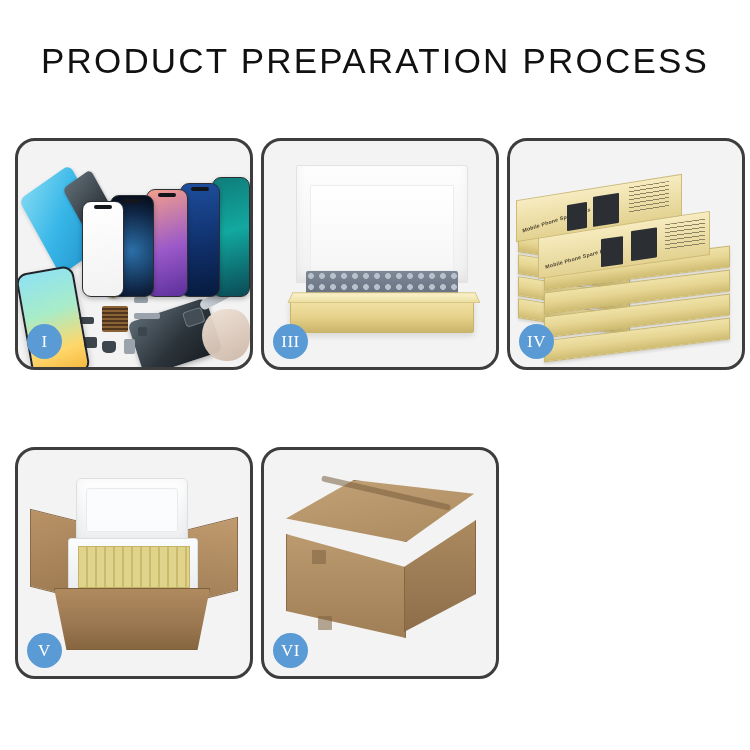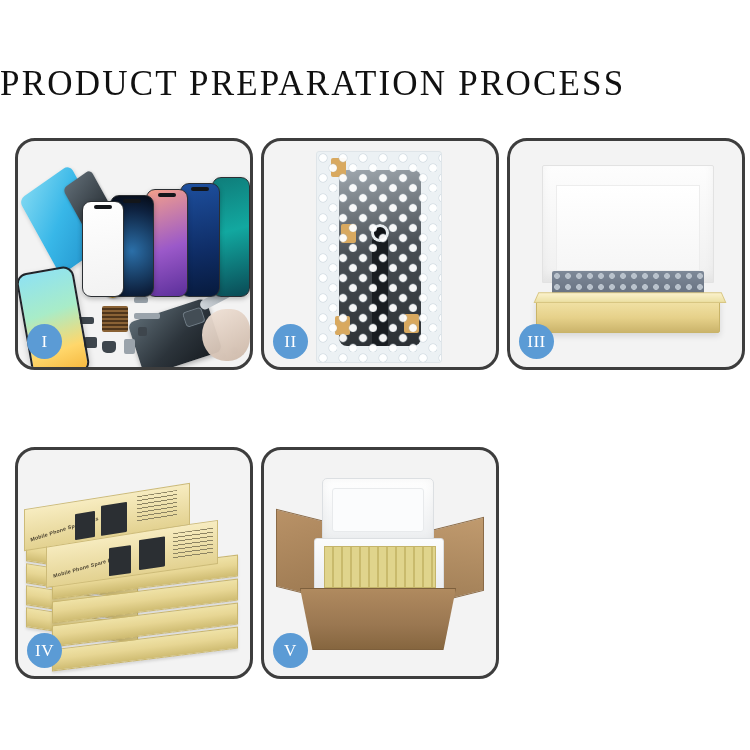--- a/index.html
+++ b/index.html
@@ -6,21 +6,21 @@
 
   body {
     width: 750px; height: 750px;
     background: #ffffff;
     font-family: "Liberation Sans", sans-serif;
     overflow: hidden;
     position: relative;
   }
 
   
-  #header { padding-top: 64px; text-align: left; font-family: Liberation Serif, serif; }
+  #header { padding-top: 41px; text-align: center; }
 
   #title {
     font-size: 35px;
     font-weight: 400;
     letter-spacing: 2.2px;
     color: #111111;
     line-height: 40px;
     white-space: nowrap;
   }
 
@@ -351,35 +351,20 @@
       <div class="pt" style="left:120px; top:186px; width:9px;  height:9px;"></div>
       <div class="pt w" style="right:12px; top:206px; width:7px;  height:7px; border-radius:50%;"></div>
       <div class="pt w" style="right:24px; top:212px; width:6px;  height:6px; border-radius:50%;"></div>
 
       <div class="p1-tool"></div>
       <div class="p1-hand"></div>
     </div>
     <div class="badge">I</div>
   </div>
 
-  <div class="panel">
-    <div class="stage">
-      <div class="p2-bag">
-        <div class="p2-part">
-          <div class="p2-flex"></div>
-          <div class="p2-tape" style="left:-8px; top:-12px;"></div>
-          <div class="p2-tape" style="left:2px;  top:54px;"></div>
-          <div class="p2-tape" style="left:-4px; top:146px;"></div>
-          <div class="p2-tape" style="right:2px; top:144px;"></div>
-        </div>
-        <div class="p2-bubbles"></div>
-      </div>
-    </div>
-    <div class="badge">II</div>
-  </div>
 
   <div class="panel">
     <div class="stage">
       <div class="p3-lid"></div>
       <div class="p3-lidinner"></div>
       <div class="p3-foam"></div>
       <div class="p3-tray"></div>
     </div>
     <div class="badge">III</div>
   </div>
@@ -423,14 +408,25 @@
       <div class="p5-flapL"></div>
       <div class="p5-flapR"></div>
       <div class="p5-foamlid"></div>
       <div class="p5-foambody"></div>
       <div class="p5-inner"></div>
       <div class="p5-body"></div>
     </div>
     <div class="badge">V</div>
   </div>
 
+  <div class="panel">
+    <div class="stage">
+      <div class="p6-top"></div>
+      <div class="p6-front"></div>
+      <div class="p6-side"></div>
+      <div class="p6-seam"></div>
+      <div class="p6-tab" style="left:48px; top:100px; width:14px; height:14px;"></div>
+      <div class="p6-tab" style="left:54px; top:166px; width:14px; height:14px;"></div>
+    </div>
+    <div class="badge">VI</div>
+  </div>
 
 </div>
 
 </body></html>

